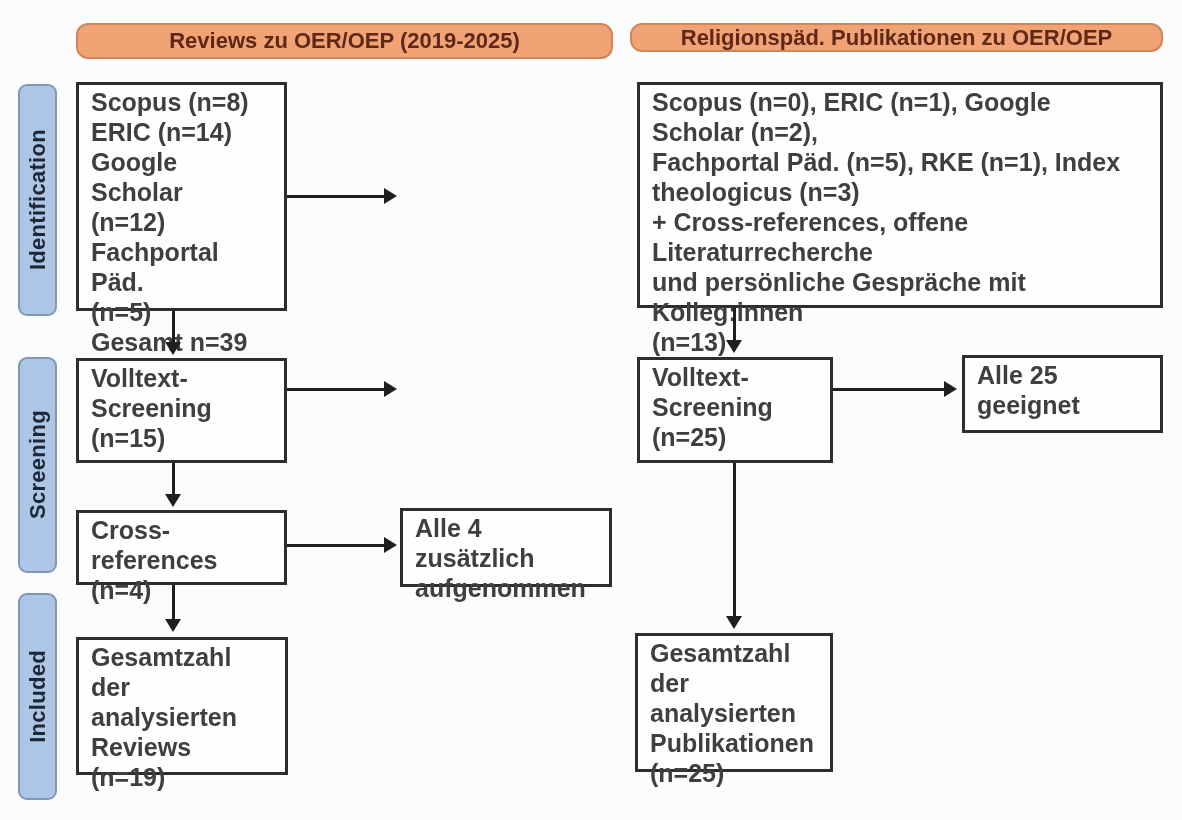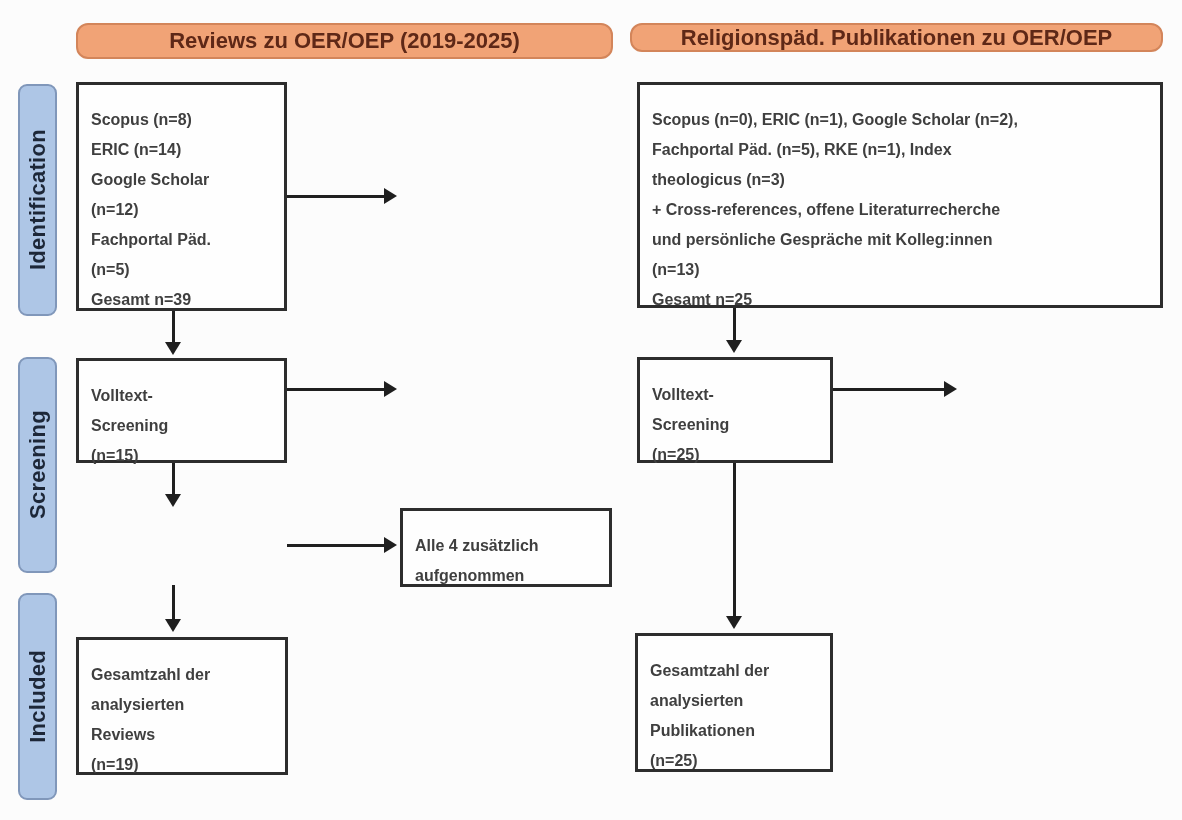--- a/index.html
+++ b/index.html
@@ -29,22 +29,22 @@
   }
   .stage span {
     writing-mode:vertical-rl; transform:rotate(180deg);
     font-size:22px; letter-spacing:.3px;
   }
   .box {
     position:absolute; box-sizing:border-box;
     background:#fefefe;
     border:3px solid var(--box-border,#2d2d2d);
     color:var(--box-text,#3f3f3f);
-    font-size:16px; line-height:30px;
-    padding:20px 12px;
+    font-size:25px; line-height:30px;
+    padding:2px 12px;
     white-space:pre-line;
   }
   .arrow i { position:absolute; display:block; }
   .shaft { background:var(--arrow,#1f1f1f); }
   .head-down {
     width:0; height:0;
     border-left:8px solid transparent; border-right:8px solid transparent;
     border-top:13px solid var(--arrow,#1f1f1f);
   }
   .head-right {
@@ -74,37 +74,40 @@
   <div class="box" style="left:76px;top:82px;width:211px;height:229px">Scopus (n=8)
 ERIC (n=14)
 Google Scholar
 (n=12)
 Fachportal Päd.
 (n=5)
 Gesamt n=39</div>
   <div class="box" style="left:76px;top:358px;width:211px;height:105px">Volltext-
 Screening
 (n=15)</div>
+  <div class="box" style="left:76px;top:510px;width:211px;height:75px">Cross-references
+(n=4)</div>
   <div class="box" style="left:400px;top:508px;width:212px;height:79px">Alle 4 zusätzlich
 aufgenommen</div>
   <div class="box" style="left:76px;top:637px;width:212px;height:138px">Gesamtzahl der
 analysierten
 Reviews
 (n=19)</div>
 
   <div class="box" style="left:637px;top:82px;width:526px;height:226px">Scopus (n=0), ERIC (n=1), Google Scholar (n=2),
 Fachportal Päd. (n=5), RKE (n=1), Index
 theologicus (n=3)
 + Cross-references, offene Literaturrecherche
 und persönliche Gespräche mit Kolleg:innen
 (n=13)
 Gesamt n=25</div>
   <div class="box" style="left:637px;top:357px;width:196px;height:106px">Volltext-
 Screening
 (n=25)</div>
+  <div class="box" style="left:962px;top:355px;width:201px;height:78px">Alle 25 geeignet</div>
   <div class="box" style="left:635px;top:633px;width:198px;height:139px">Gesamtzahl der
 analysierten
 Publikationen
 (n=25)</div>
 
   <div class="arrow">
     <i class="shaft" style="left:172px;top:311px;width:3px;height:33px"></i>
     <i class="head-down" style="left:165px;top:342px"></i>
   </div>
   <div class="arrow">

